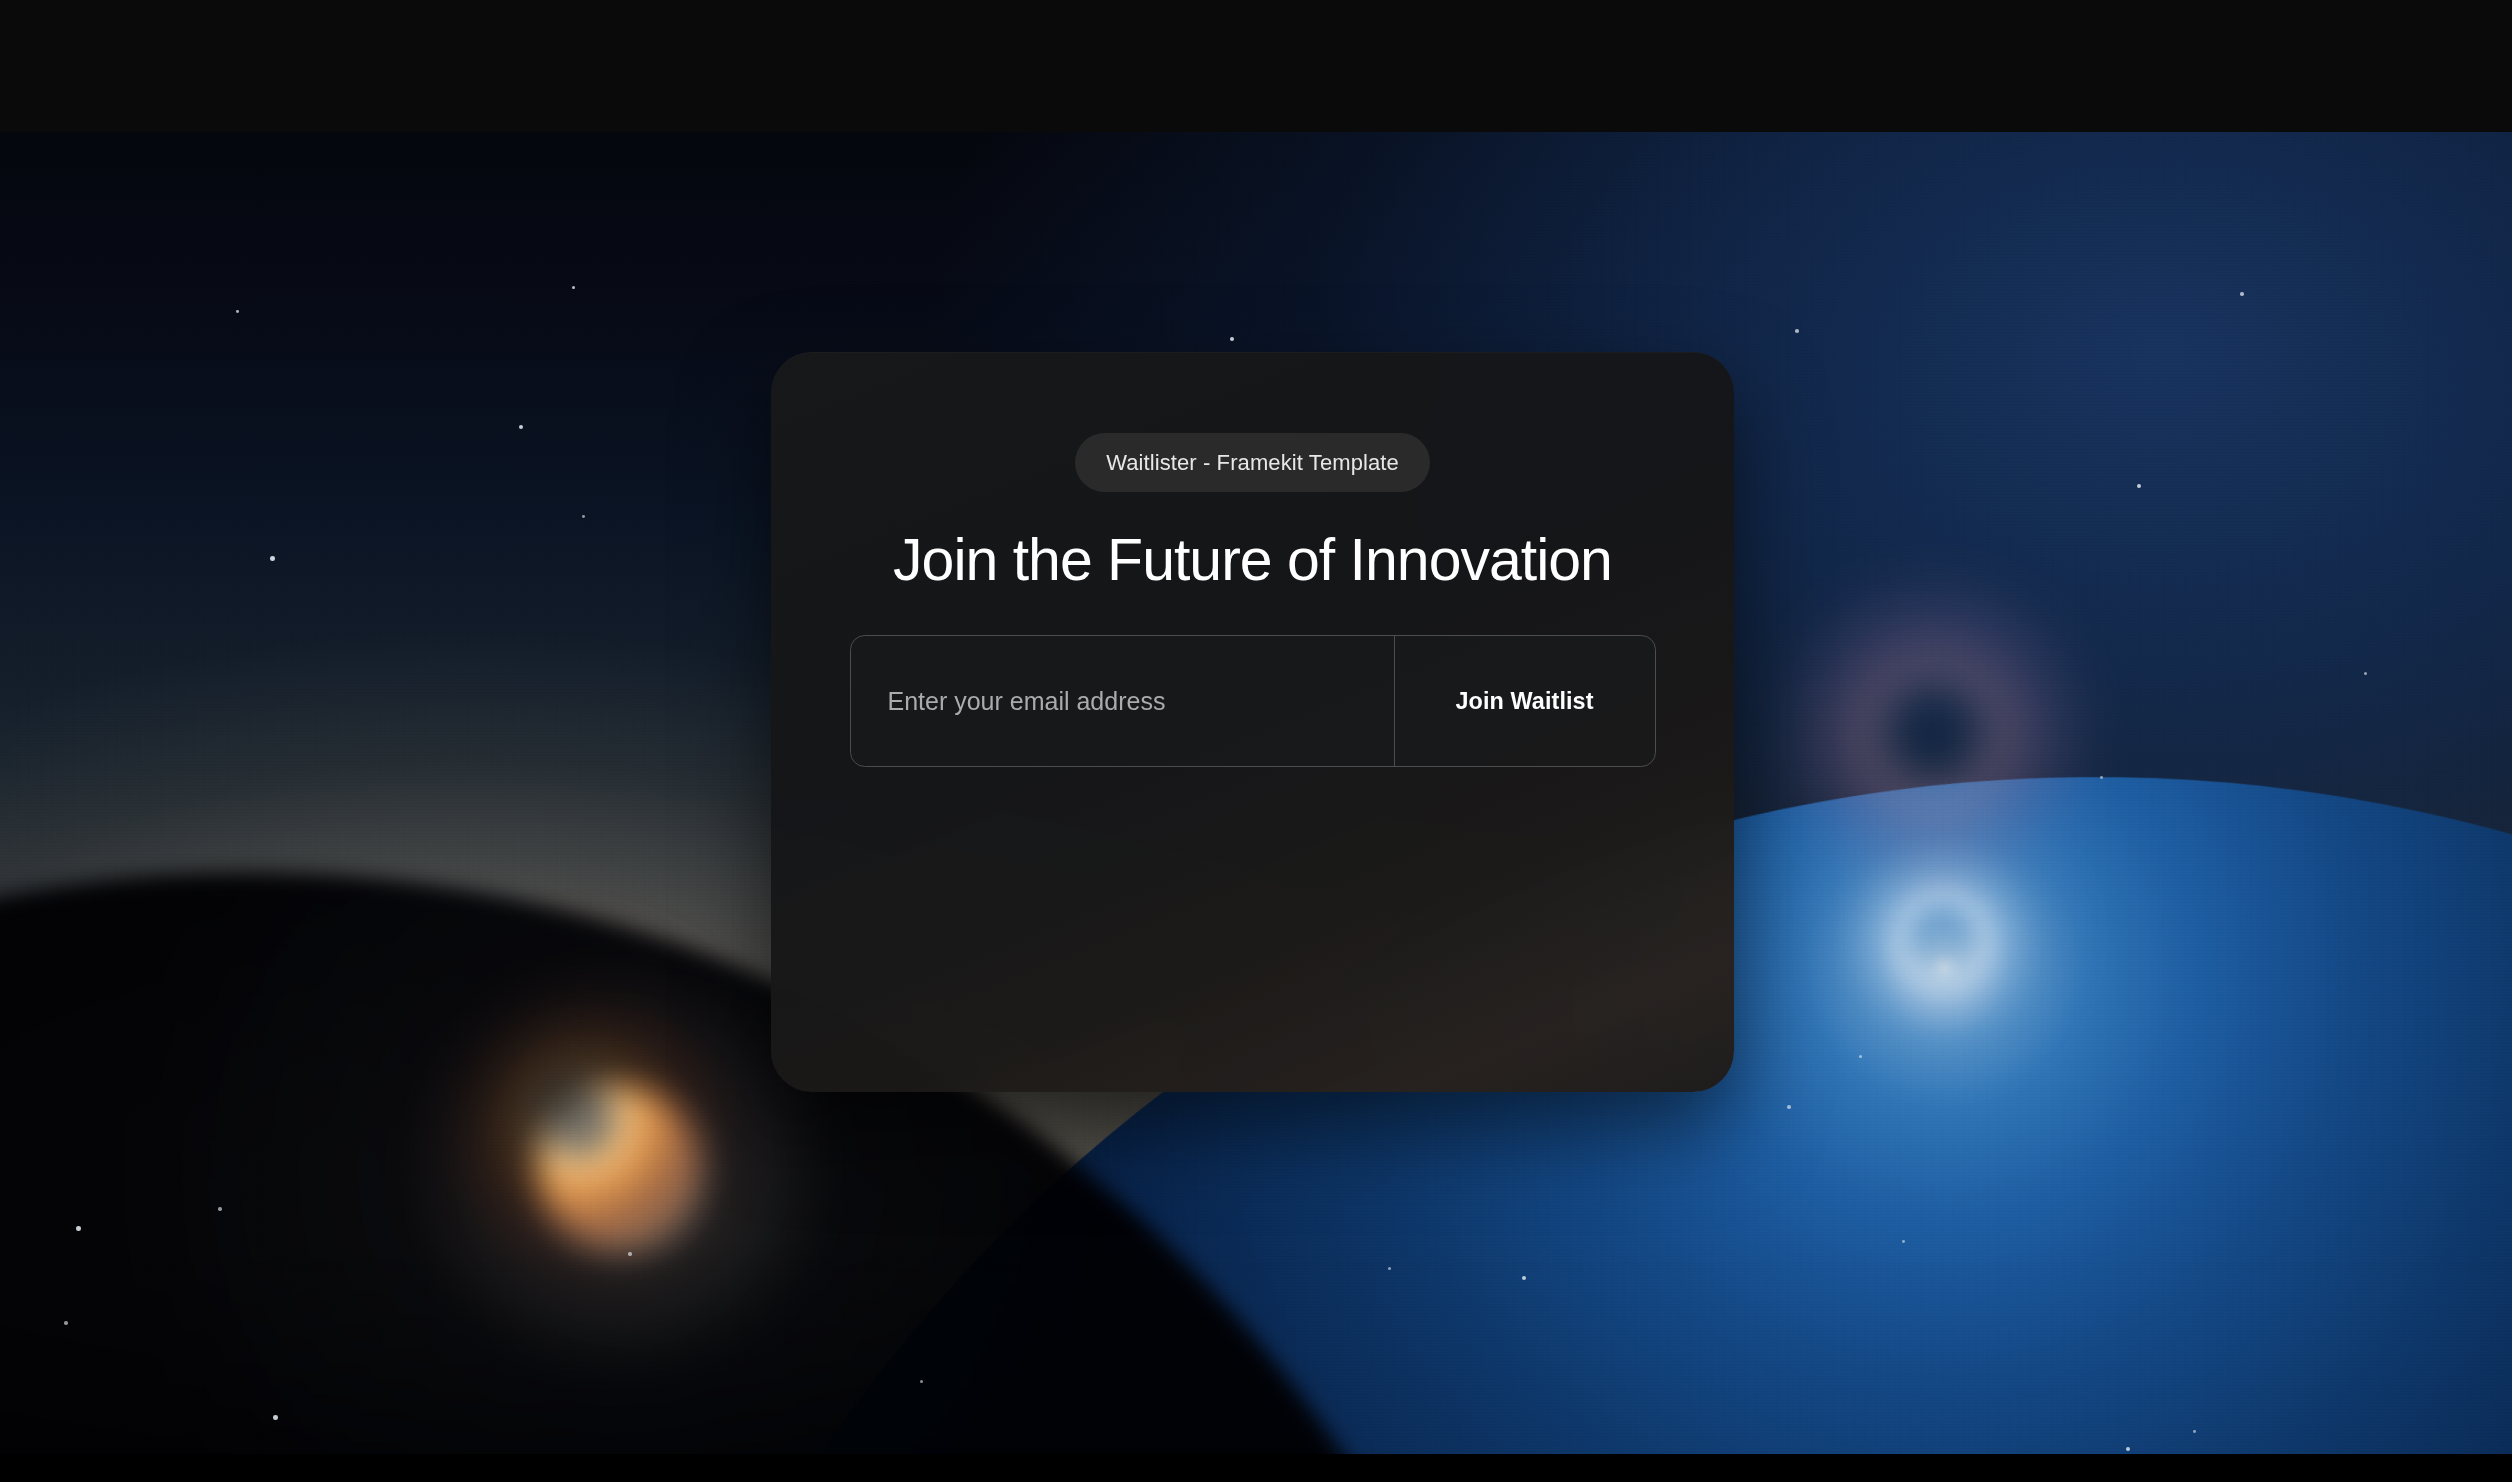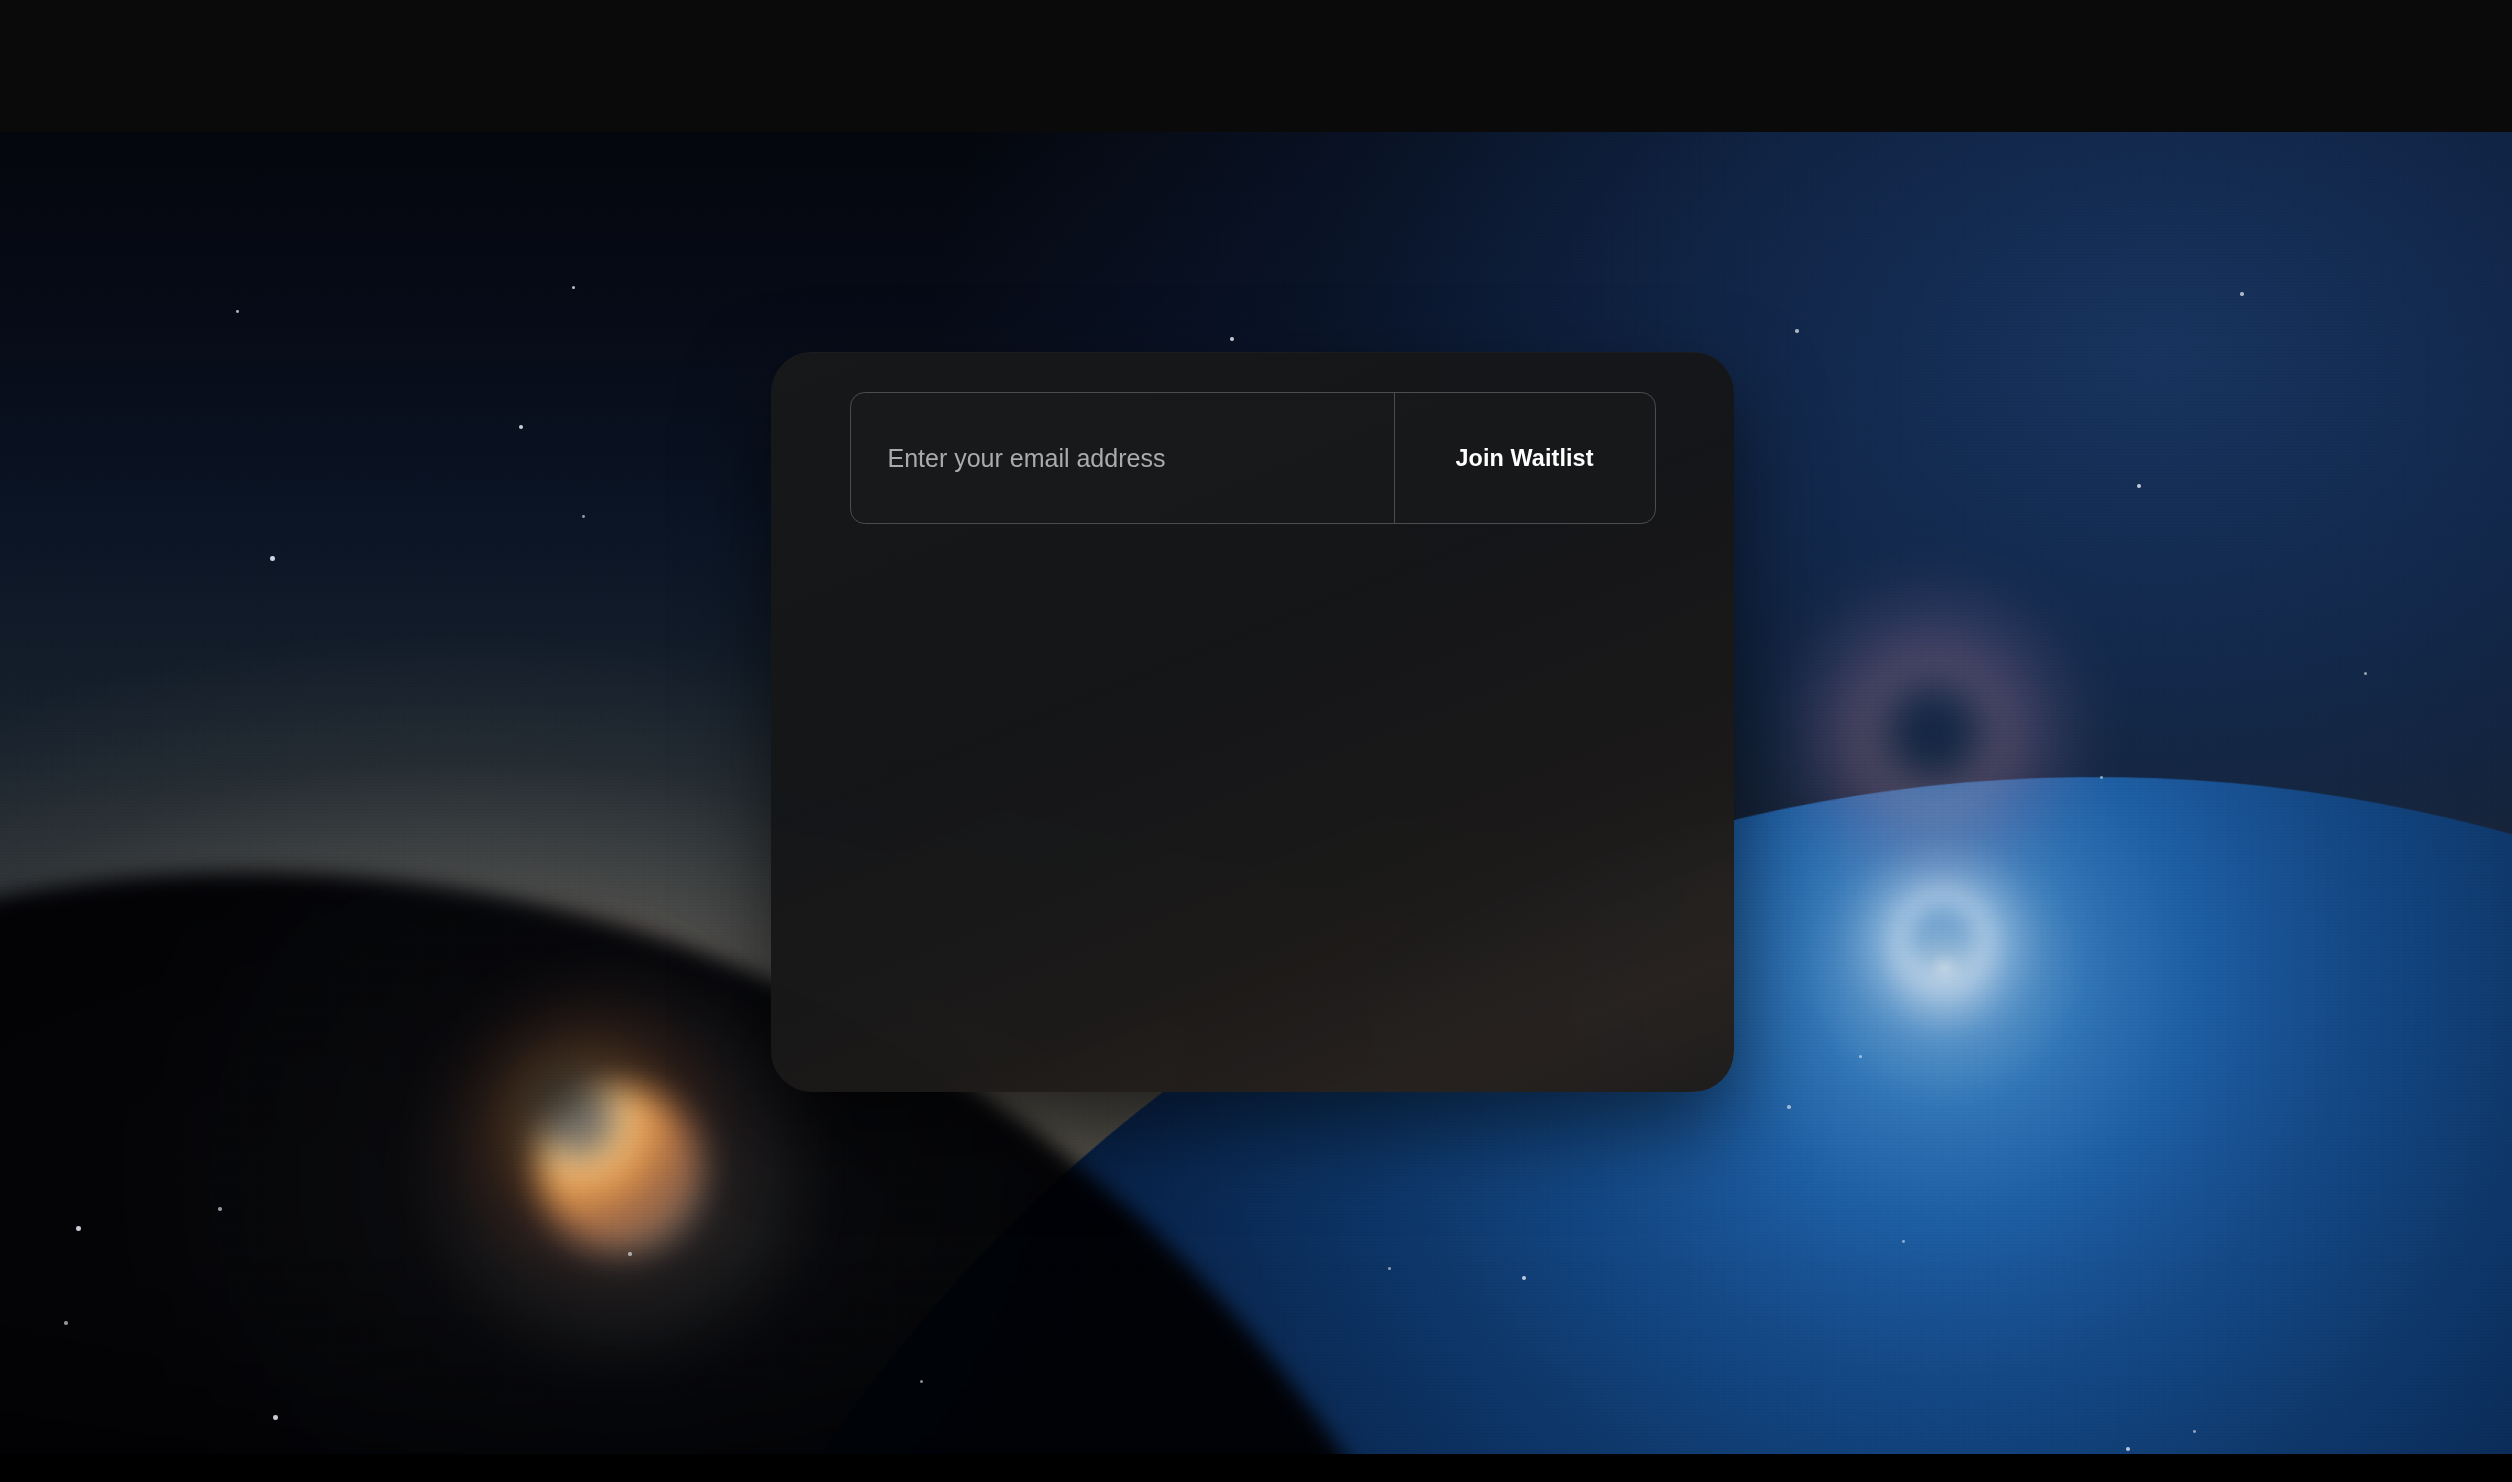--- a/index.html
+++ b/index.html
@@ -309,21 +309,25 @@
         <div class="star" style="left: 64px; top: 1189px; width: 3.5px; height: 3.5px; opacity: 0.6;"></div>
       </div>
     <div id="grain"></div>
   </div>
 
   <div id="letterbox-top"></div>
   <div id="letterbox-bottom"></div>
 
   <div id="card">
 
-
+    <div id="badge">
+      <span>Waitlister - Framekit Template</span>
+    </div>
+
+    <h1 id="headline">Join the Future of Innovation</h1>
 
 
     <div id="waitlist-form">
       <input id="email-input" type="text" placeholder="Enter your email address" style="">
       <button id="join-button">Join Waitlist</button>
     </div>
 
   </div>
 </div>
 

